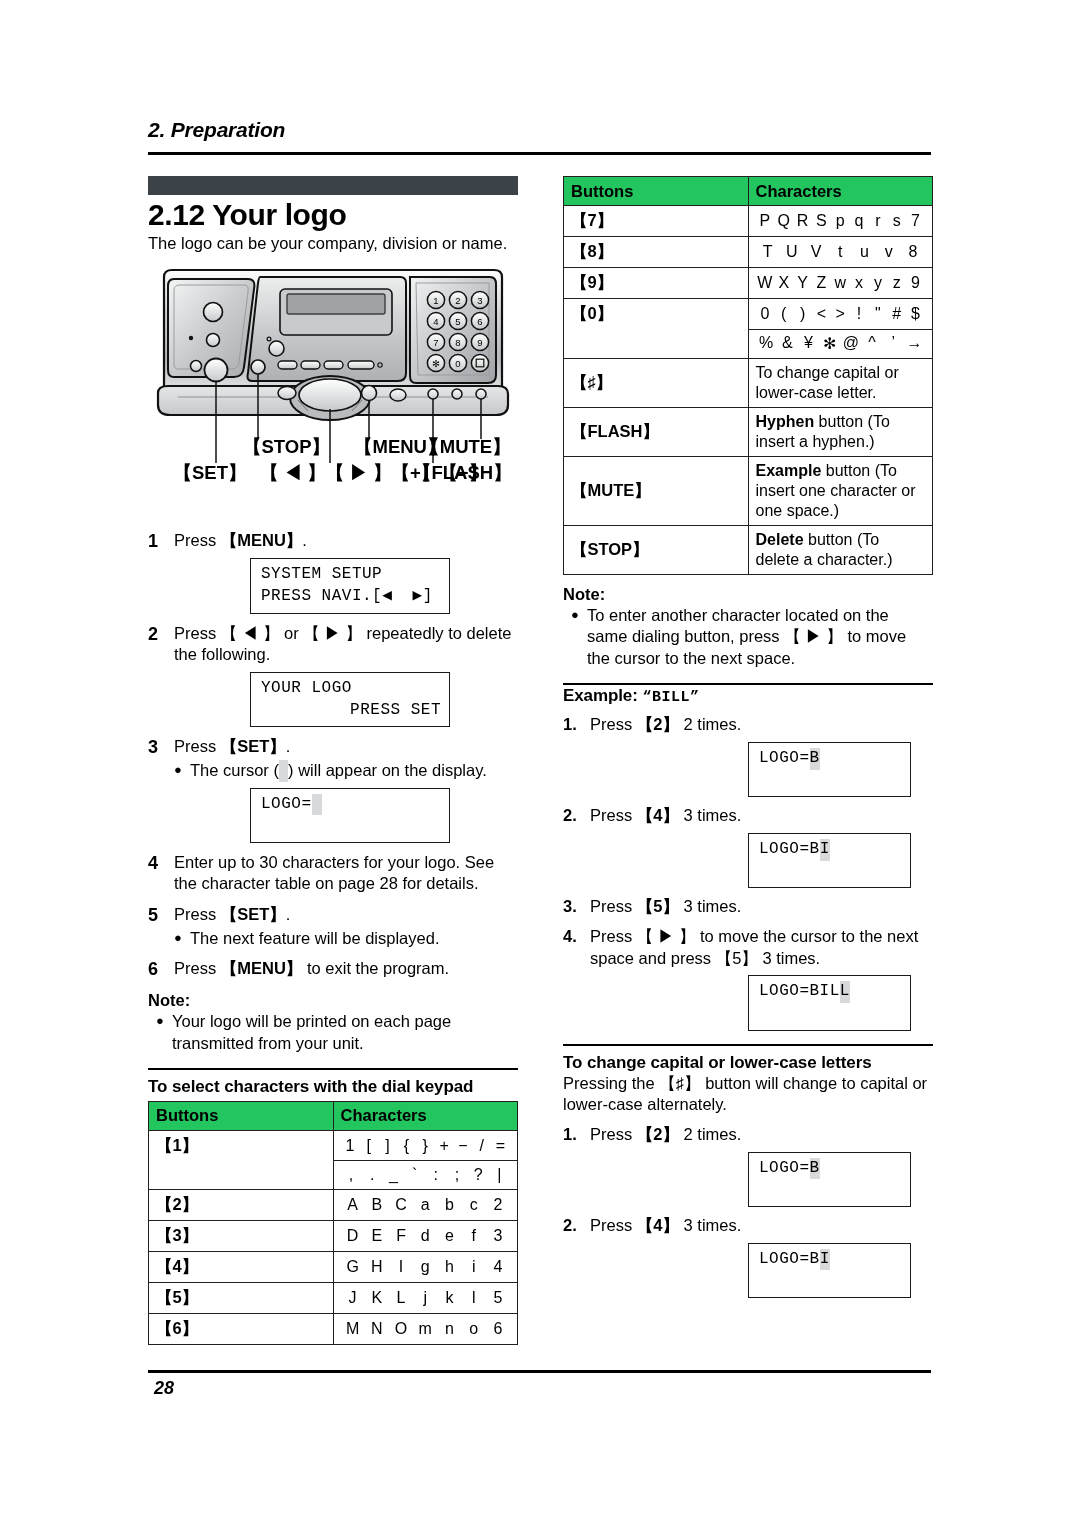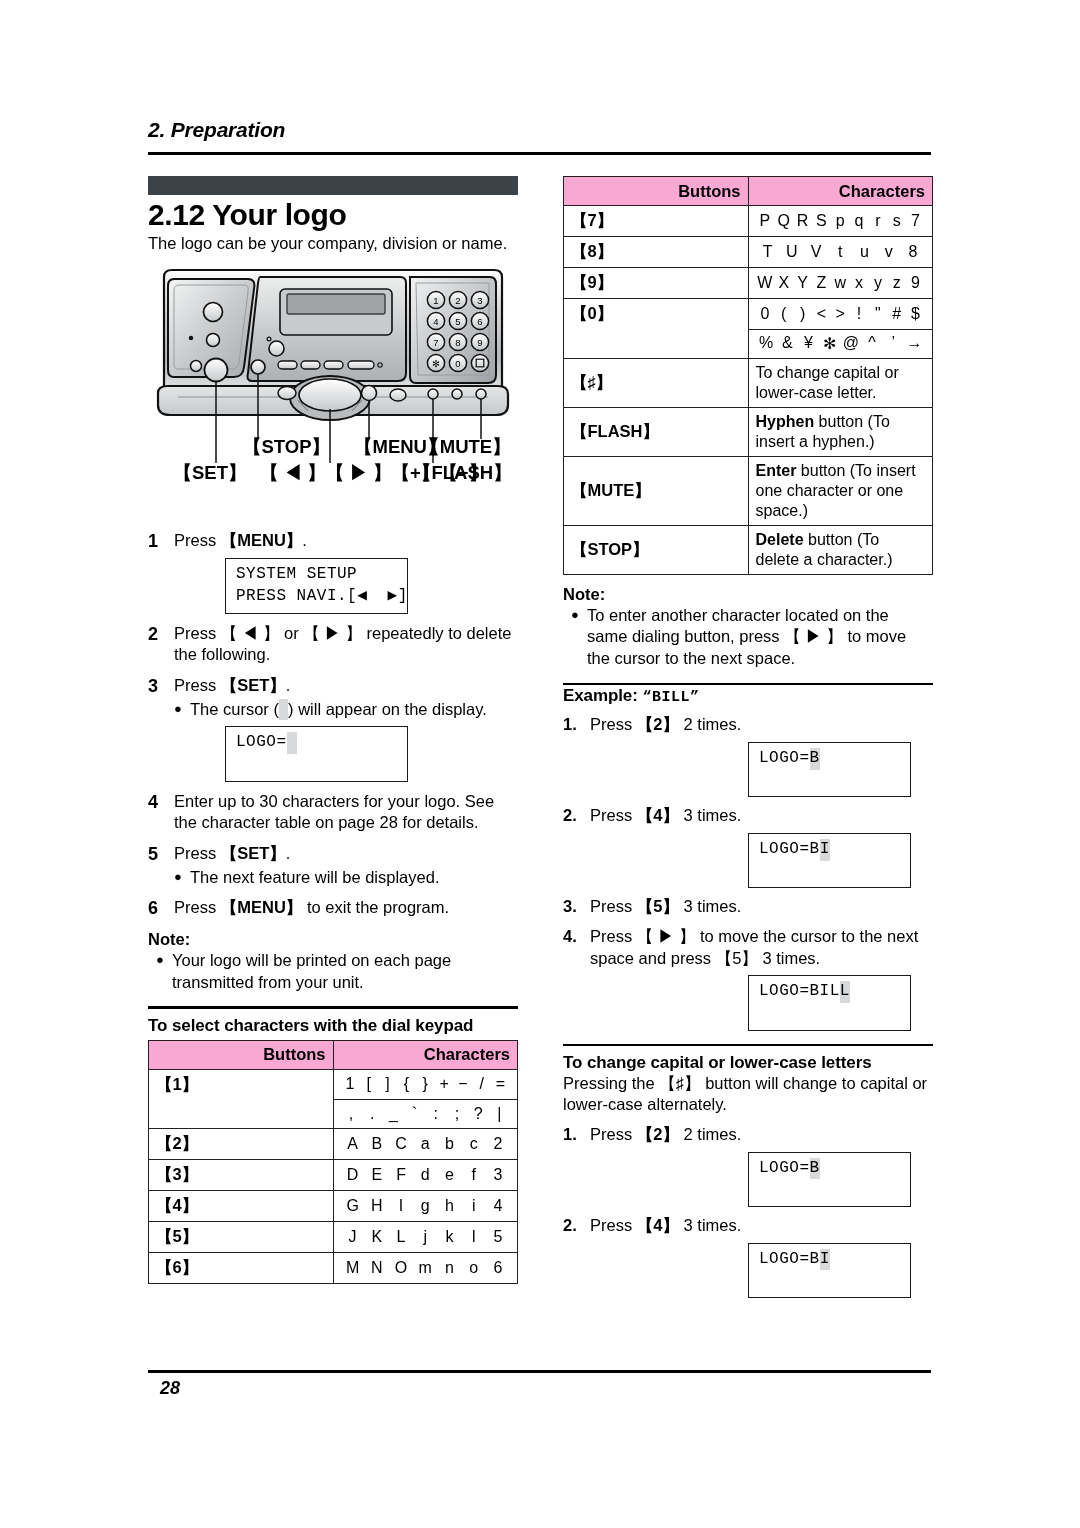--- a/index.html
+++ b/index.html
@@ -131,22 +131,22 @@
     font-family: "Liberation Mono", "DejaVu Sans Mono", monospace;
     font-size: 16px;
     line-height: 1.35;
     padding: 5px 8px 5px 10px;
     box-sizing: border-box;
     letter-spacing: 0.5px;
     white-space: pre;
     min-height: 50px;
   }
   .lcd-wrap-l {
-    margin-left: 77px;
-    width: 183px;
+    margin-left: 102px;
+    width: 200px;
     margin-top: 6px;
   }
   .lcd-wrap-r {
     margin-left: 185px;
     width: 163px;
     margin-top: 6px;
   }
   .cursor-blk {
     background: #d7d9da;
     display: inline-block;
@@ -162,22 +162,22 @@
     margin-top: 4px;
   }
   .ctable th, .ctable td {
     border: 1.4px solid #231f20;
     padding: 4px 7px;
     font-size: 16px;
     vertical-align: middle;
     height: 20px;
   }
   .ctable th {
-    background: #f9a8d4;
-    text-align: right;
+    background: #22c55e;
+    text-align: left;
     font-weight: bold;
     font-size: 16.5px;
   }
   .ctable td.btn-col {
     font-weight: bold;
     font-size: 16.5px;
     width: 97px;
   }
   .ctable td.no-top { border-top: none; }
   .ctable td.no-bot { border-bottom: none; }
@@ -222,21 +222,21 @@
   .foot-rule {
     position: absolute;
     left: 148px;
     top: 1370px;
     width: 783px;
     height: 3px;
     background: #000;
   }
   .foot-page {
     position: absolute;
-    left: 160px;
+    left: 154px;
     top: 1378px;
     font-size: 18px;
     font-style: italic;
     font-weight: bold;
   }
   .foot-text {
     position: absolute;
     left: 340px;
     top: 1380px;
     font-size: 16px;
@@ -397,20 +397,23 @@
 
     <div class="lcd-wrap-l">
       <div class="lcd"><span>SYSTEM SETUP</span><br><span>PRESS NAVI.[◀  ▶]</span></div>
     </div>
 
     <div class="step">
       <div class="step-num">2</div>
       <div class="step-body">Press 【 ◀ 】 or 【 ▶ 】 repeatedly to delete the following.</div>
     </div>
 
+    <div class="lcd-wrap-l">
+      <div class="lcd"><span>YOUR LOGO</span><span class="right">PRESS SET</span></div>
+    </div>
 
     <div class="step">
       <div class="step-num">3</div>
       <div class="step-body">
         <span>Press </span><b>【SET】</b><span>.</span>
       </div>
     </div>
     <div class="bullet-line">
       <div class="bullet-dot">●</div>
       <div>The cursor (<span class="cursor-blk">&nbsp;&nbsp;</span>) will appear on the display.</div>
@@ -657,21 +660,21 @@
         <tr>
           <td class="btn-col">【♯】</td>
           <td class="desc-cell">To change capital or lower-case letter.</td>
         </tr>
         <tr>
           <td class="btn-col">【FLASH】</td>
           <td class="desc-cell"><b>Hyphen</b><span> button (To insert a hyphen.)</span></td>
         </tr>
         <tr>
           <td class="btn-col">【MUTE】</td>
-          <td class="desc-cell"><b>Enter</b><span> button (To insert one character or one space.)</span></td>
+          <td class="desc-cell"><b>Example</b><span> button (To insert one character or one space.)</span></td>
         </tr>
         <tr>
           <td class="btn-col">【STOP】</td>
           <td class="desc-cell"><b>Delete</b><span> button (To delete a character.)</span></td>
         </tr>
       </tbody>
     </table>
 
     <div class="note-head">Note:</div>
     <div class="bullet-line" style="margin-left:8px;">

